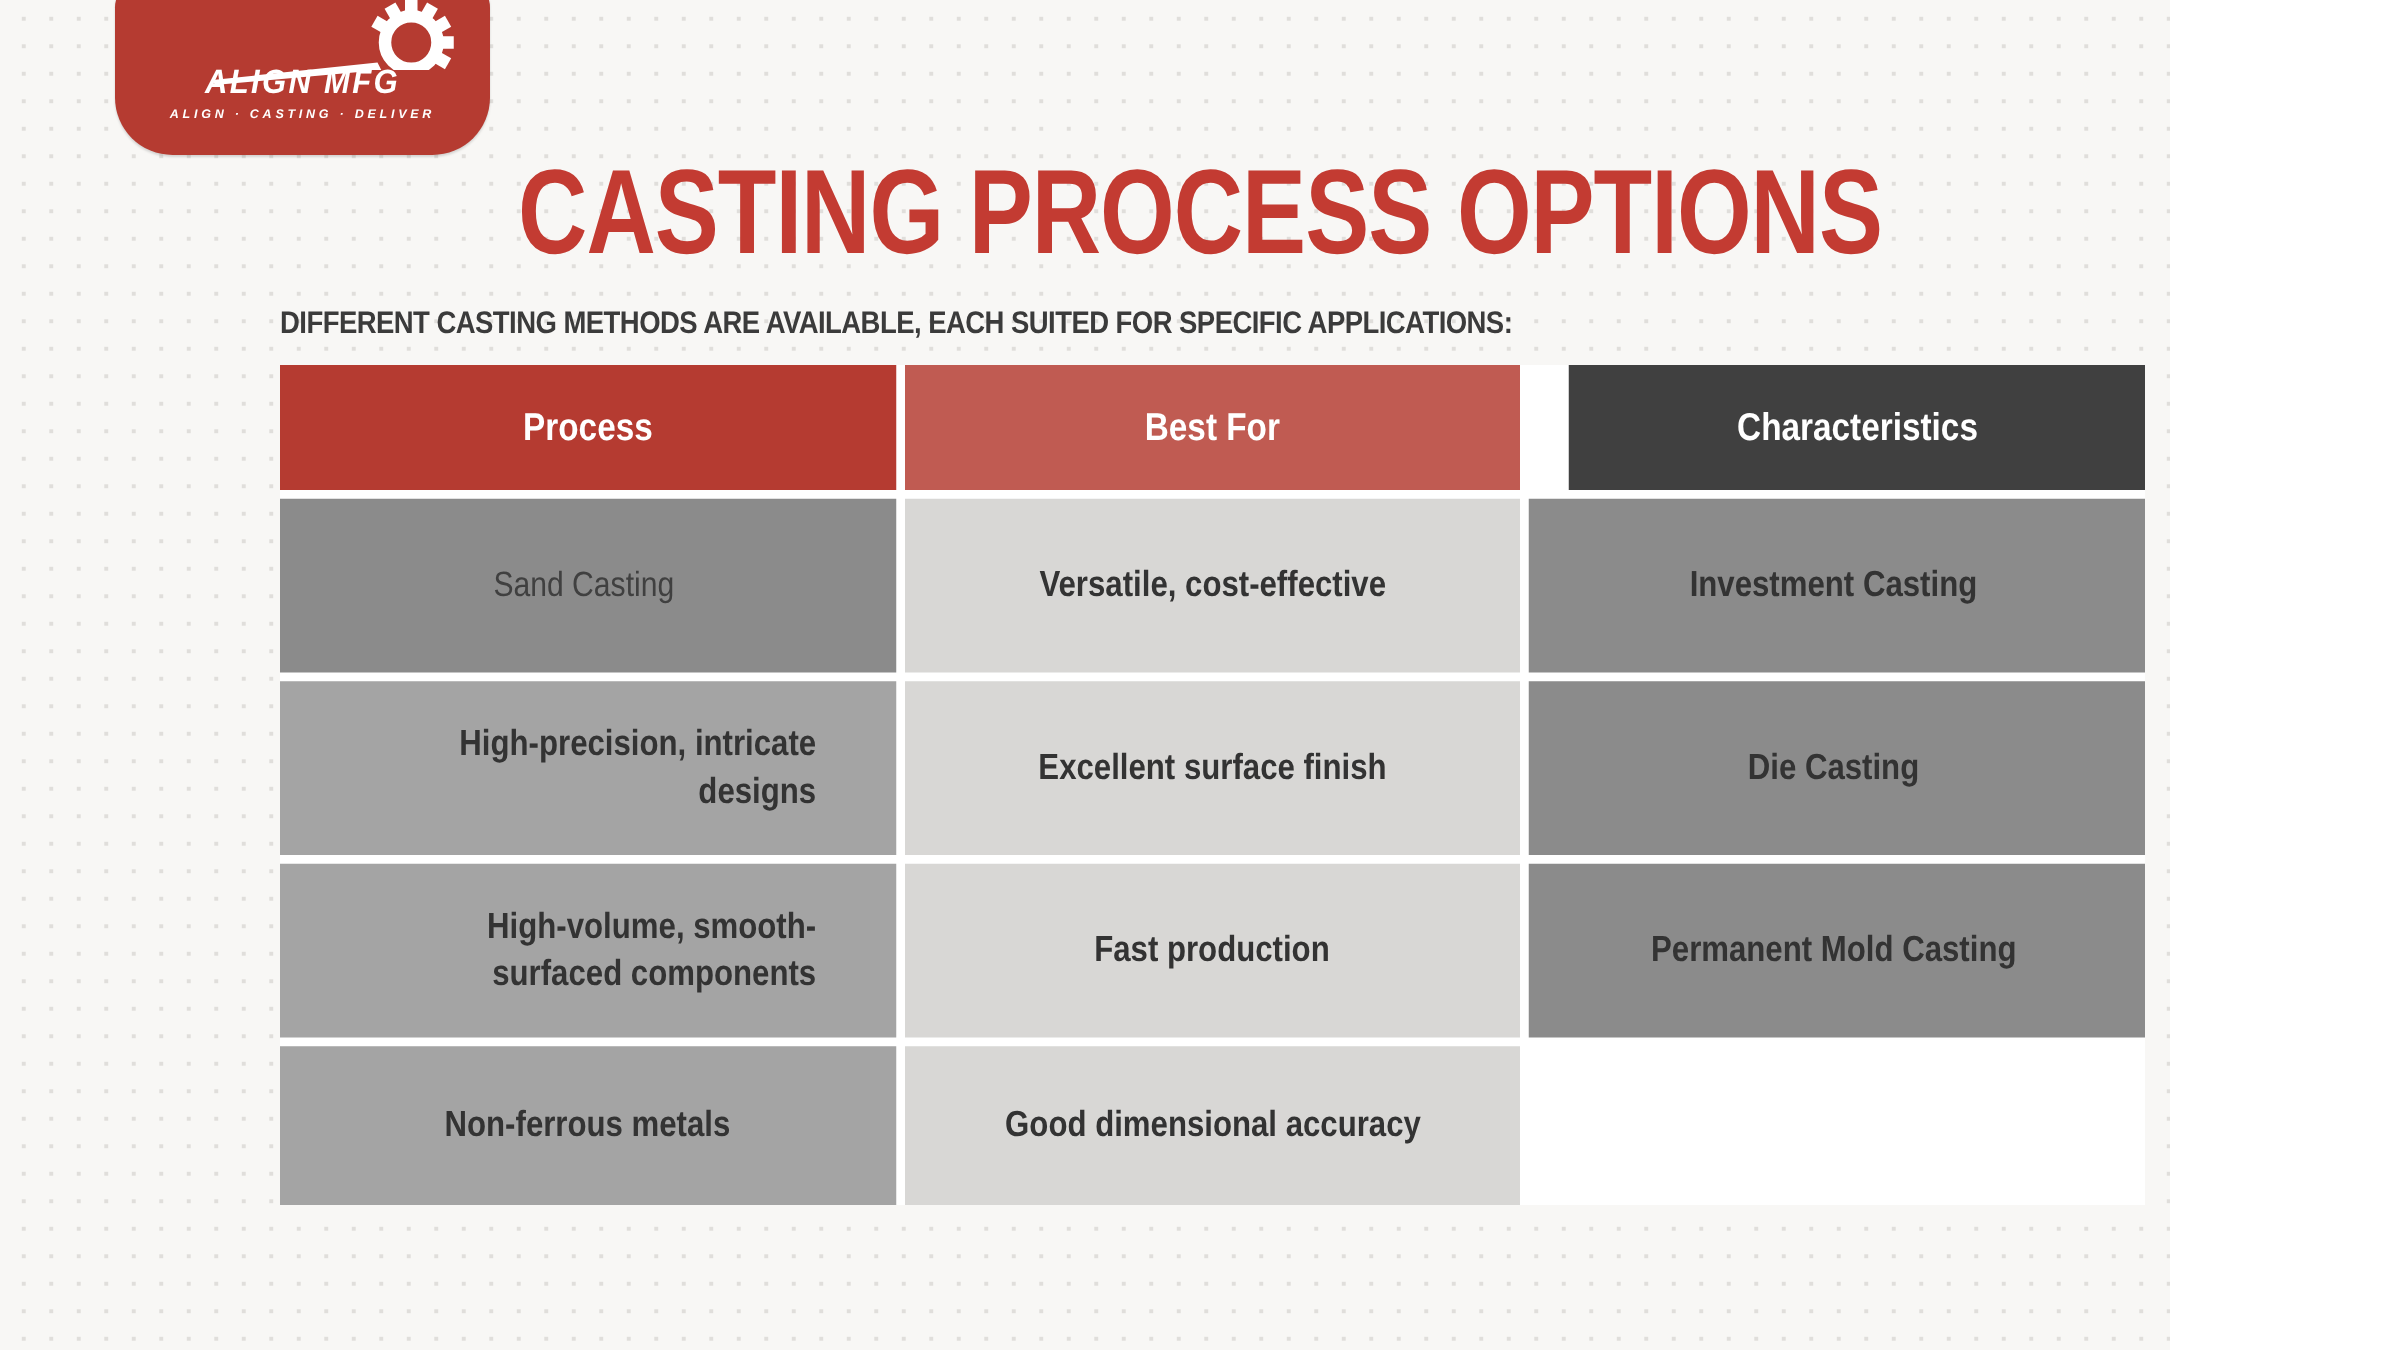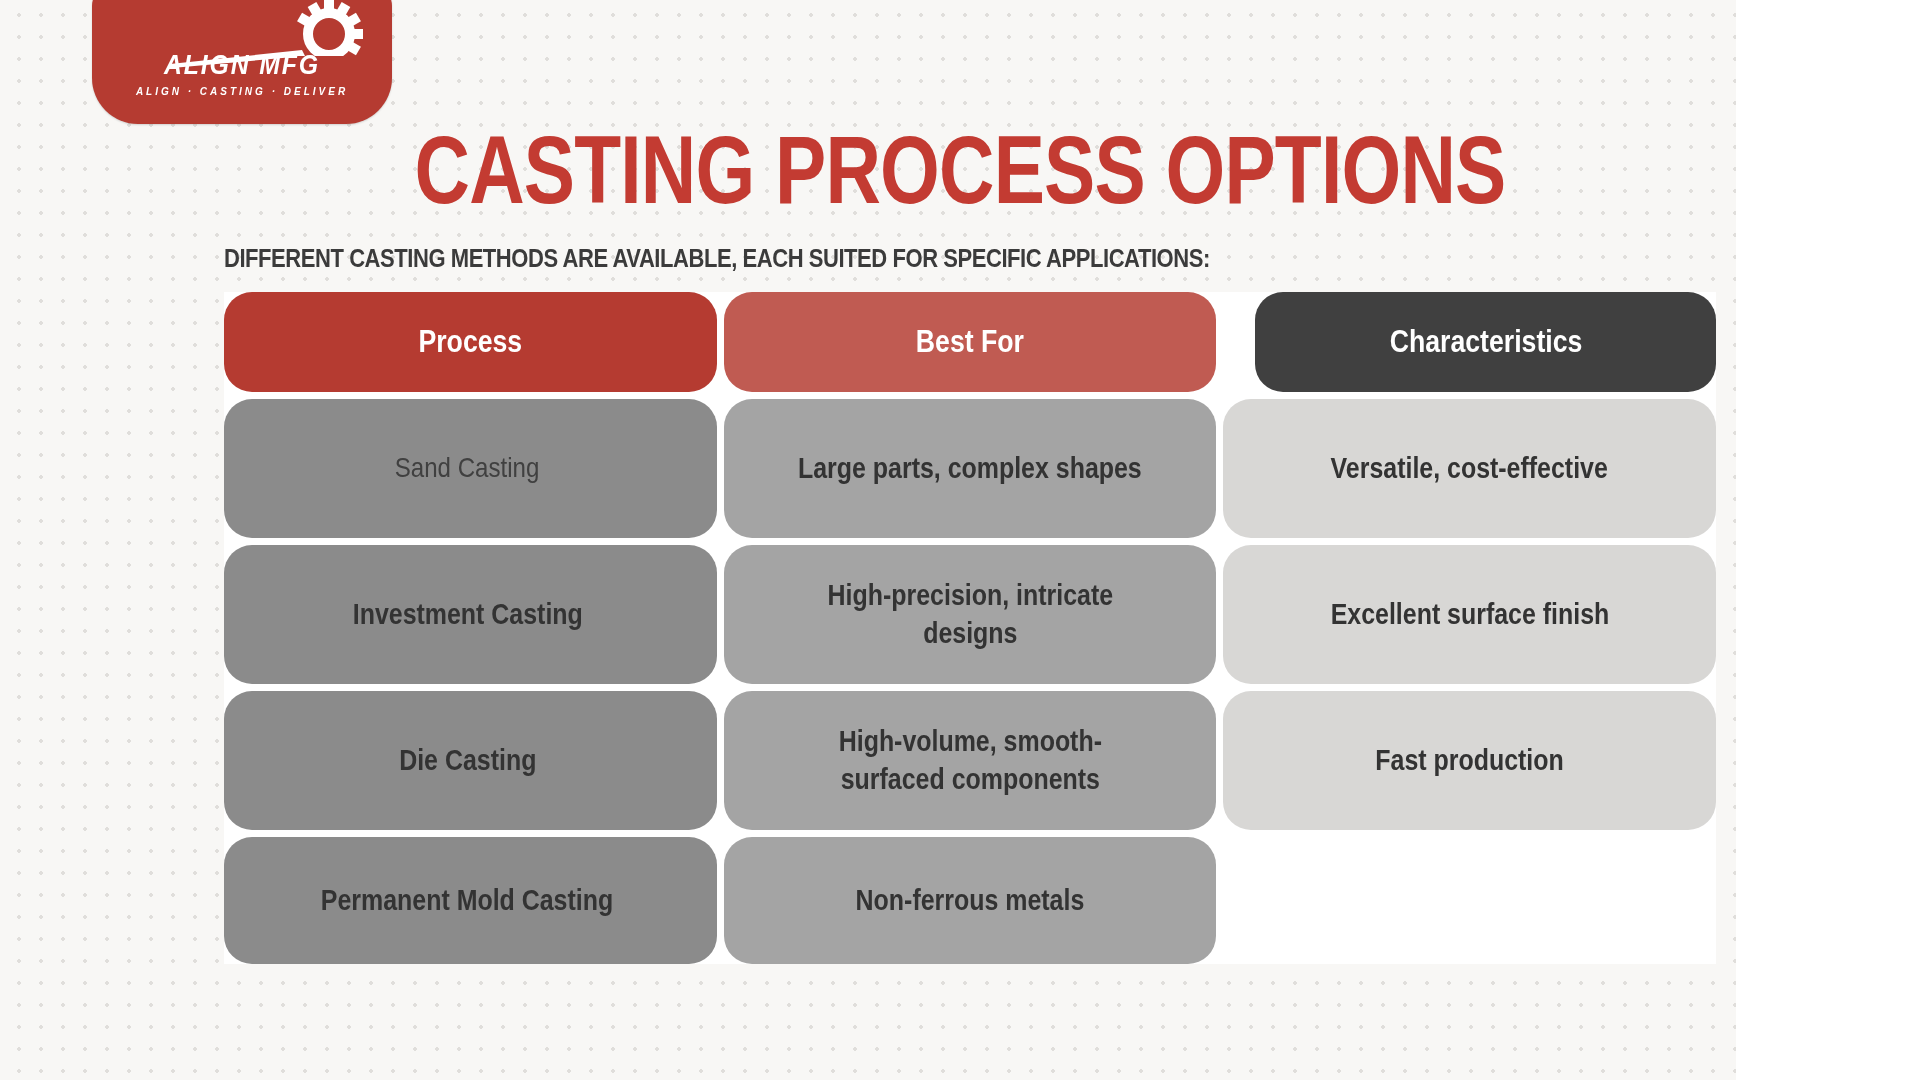--- a/index.html
+++ b/index.html
@@ -42,21 +42,21 @@
 
   
   .ctable{
     position:absolute;left:224px;top:292px;width:1492px;
     display:grid;grid-template-columns:1fr 1fr 1fr;
     grid-template-rows:100px 139px 139px 139px 127px;
     gap:7px;background:#FFFFFF;
   }
   .cell{
     display:flex;align-items:center;justify-content:center;
-    text-align:center;padding:0 34px;border-radius:28px;
+    text-align:right;padding:0 34px;
   }
   .cell-inner{transform:scaleX(0.86);font-size:29px;font-weight:bold;color:#333333;line-height:1.3;}
   .th .cell-inner{color:#FFFFFF;font-size:31px;}
   .th1{background:#B53B31;}
   .th2{background:#C05B52;}
   .th3{background:#404040;margin-left:32px;}
   .c1{background:#8B8B8B;padding-left:28px;}
   .c2{background:#A4A4A4;}
   .c3{background:#D8D7D5;}
   .light .cell-inner{font-weight:normal;color:#404040;font-size:28px;}
@@ -103,23 +103,20 @@
     <div class="cell th th2">
       <div class="cell-inner">Best For</div>
     </div>
     <div class="cell th th3">
       <div class="cell-inner">Characteristics</div>
     </div>
 
     <div class="cell c1 light">
       <div class="cell-inner">Sand Casting</div>
     </div>
-    <div class="cell c2">
-      <div class="cell-inner">Large parts, complex shapes</div>
-    </div>
     <div class="cell c3">
       <div class="cell-inner">Versatile, cost-effective</div>
     </div>
 
     <div class="cell c1">
       <div class="cell-inner">Investment Casting</div>
     </div>
     <div class="cell c2">
       <div class="cell-inner">High-precision, intricate designs</div>
     </div>
@@ -136,15 +133,18 @@
     <div class="cell c3">
       <div class="cell-inner">Fast production</div>
     </div>
 
     <div class="cell c1">
       <div class="cell-inner">Permanent Mold Casting</div>
     </div>
     <div class="cell c2">
       <div class="cell-inner">Non-ferrous metals</div>
     </div>
+    <div class="cell c3">
+      <div class="cell-inner">Good dimensional accuracy</div>
+    </div>
 
   </div>
 </div>
 
 </body></html>

